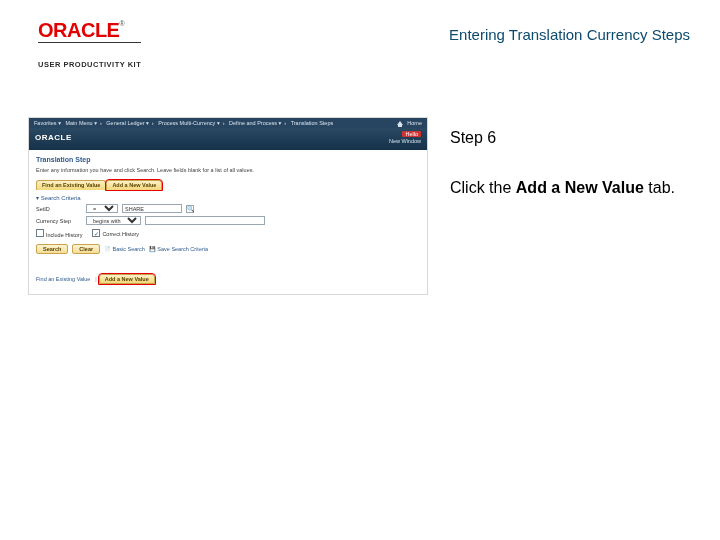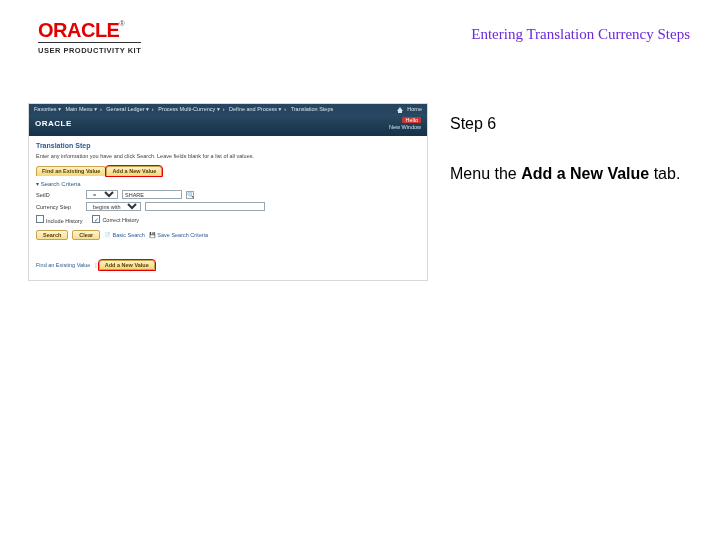--- a/index.html
+++ b/index.html
@@ -31,28 +31,27 @@
     letter-spacing: -0.5px;
     font-family: "Arial Black", Arial, sans-serif;
   }
   .logo-tm { font-size: 7px; vertical-align: top; color: #555; }
   .upk {
     font-size: 7.5px;
     letter-spacing: 0.5px;
     color: #2b2b2b;
     border-top: 1px solid #333;
     margin-top: 2px;
-    padding-top: 4px;
+    padding-top: 18px;
     font-weight: 600;
   }
   .title {
     font-size: 15px;
-    color: #6d28d9;
+    color: #0c4a6e;
     margin-top: 6px;
-    font-family: Liberation Serif, serif;
   }
   .content {
     display: flex;
     align-items: flex-start;
     padding: 40px 30px 0 28px;
     gap: 22px;
   }
   .screenshot {
     width: 400px;
     flex: 0 0 400px;
@@ -308,18 +307,18 @@
           <span class="lnk">Find an Existing Value</span>
           <span class="sep">|</span>
           <span class="ss-tab2 hl">Add a New Value</span>
         </div>
       </div>
     </div>
 
     <div class="instructions">
       <div class="step-label">Step 6</div>
       <div>
-        <span>Menu the </span><b><span class="u" style="text-decoration:none"><strong>Add a New Value</strong></span></b><span> tab.</span>
+        <span>Click the </span><b><span class="u" style="text-decoration:none"><strong>Add a New Value</strong></span></b><span> tab.</span>
       </div>
     </div>
 
   </div>
 </div>
 
 </body></html>

